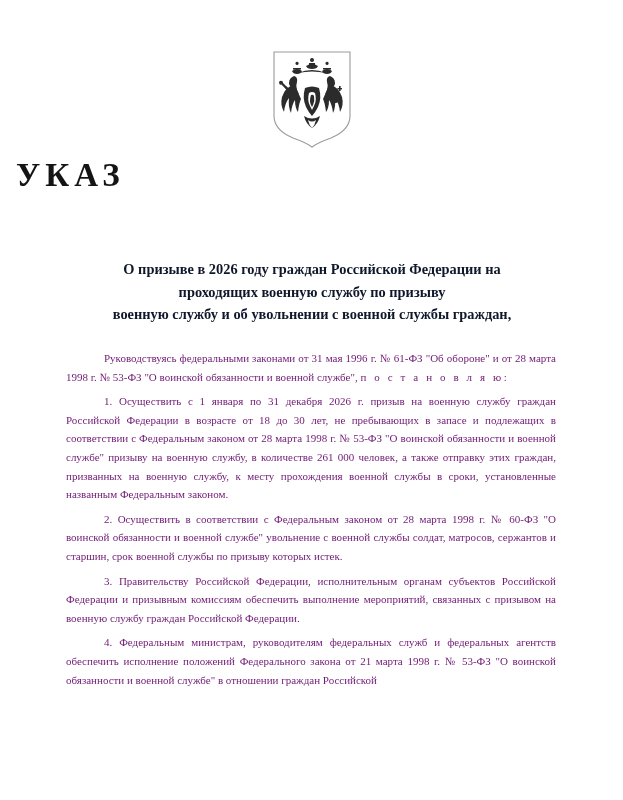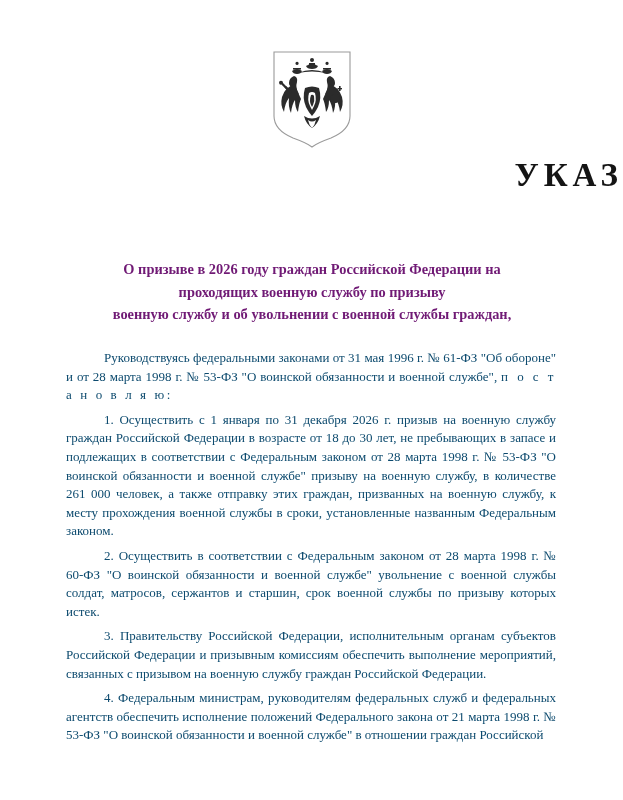--- a/index.html
+++ b/index.html
@@ -37,21 +37,21 @@
     height: 98px;
     display: block;
   }
 
   
   .title-block {
     position: absolute;
     left: 16px;
     right: 0;
     top: 158px;
-    text-align: right;
+    text-align: left;
   }
   .doc-title {
     font-size: 33px;
     font-weight: 700;
     letter-spacing: 5px;
     line-height: 1.05;
     margin: 0;
     color: #141414;
   }
   .doc-subtitle-org {
@@ -66,34 +66,34 @@
   
   .subject {
     position: absolute;
     left: 72px;
     width: 480px;
     top: 258px;
     text-align: center;
     font-size: 14.4px;
     font-weight: 700;
     line-height: 22.5px;
-    color: #701a75;
+    color: #0f172a;
   }
   .subject .ln { display: block; }
 
   
   .body-text {
     position: absolute;
     left: 66px;
     width: 490px;
     top: 349px;
-    font-size: 13px;
+    font-size: 11px;
     line-height: 18.6px;
     text-align: justify;
-    color: #0c4a6e;
+    color: #701a75;
   }
   .para {
     margin: 0;
     text-indent: 38px;
     text-align: justify;
     text-align-last: left;
     hyphens: none;
   }
   .para + .para { margin-top: 6px; }
   .spaced {

